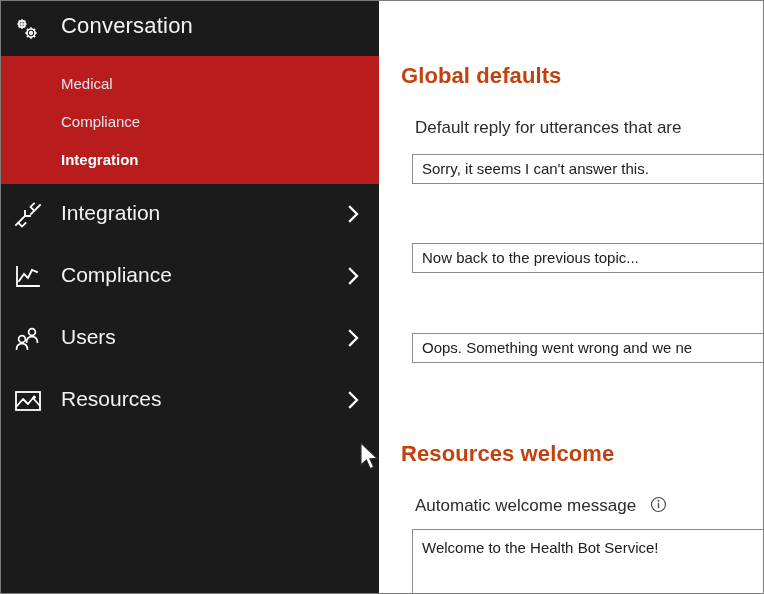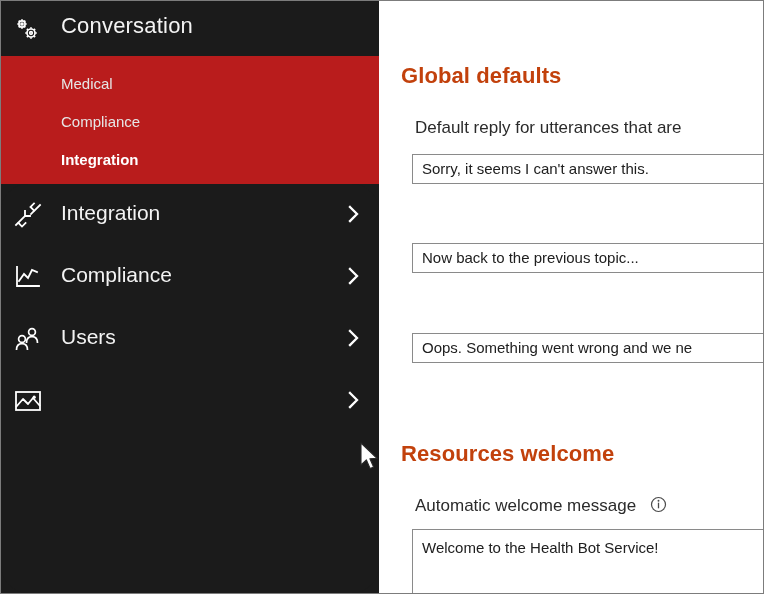--- a/index.html
+++ b/index.html
@@ -290,20 +290,21 @@
       <div class="nav-item n3">
         <span class="nav-icon">
           <svg width="30" height="28" viewBox="0 0 30 28">
             <g fill="none" stroke="#ffffff" stroke-width="1.8">
               <rect x="3" y="5" width="24" height="18"></rect>
               <path d="M3 20 L10 12 L15 17 L20 11 L27 19" stroke-linejoin="round"></path>
               <circle cx="21.2" cy="10.2" r="1.6" fill="#ffffff" stroke="none"></circle>
             </g>
           </svg>
         </span>
+        <span class="nav-label">Resources</span>
         <span class="nav-chev">
           <svg width="16" height="20" viewBox="0 0 16 20">
             <path d="M4 3 L11 10 L4 17" fill="none" stroke="#ffffff" stroke-width="2.3" stroke-linecap="square"></path>
           </svg>
         </span>
       </div>
 
     </div>
   </div>
 

